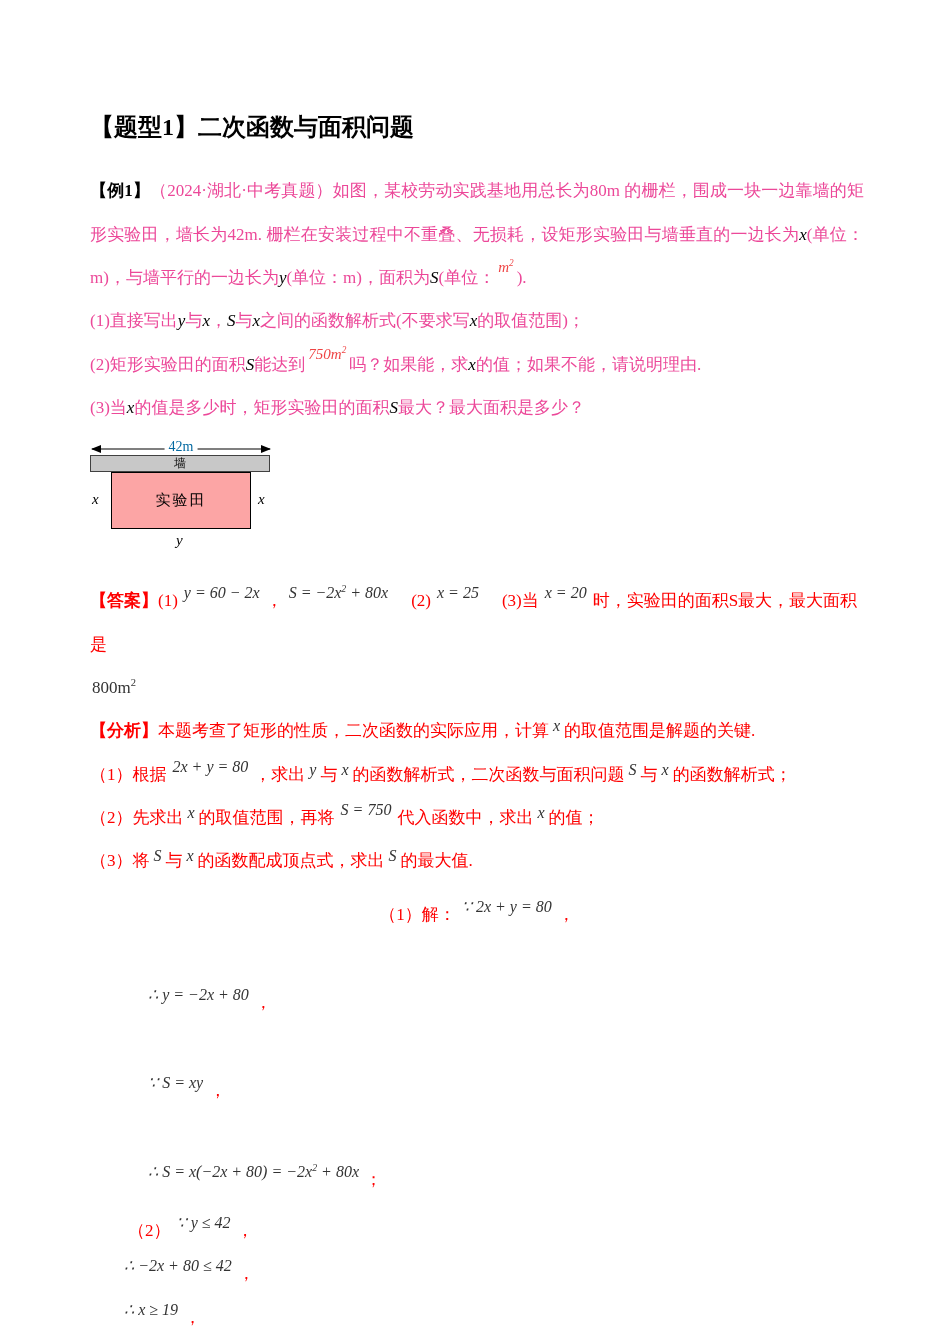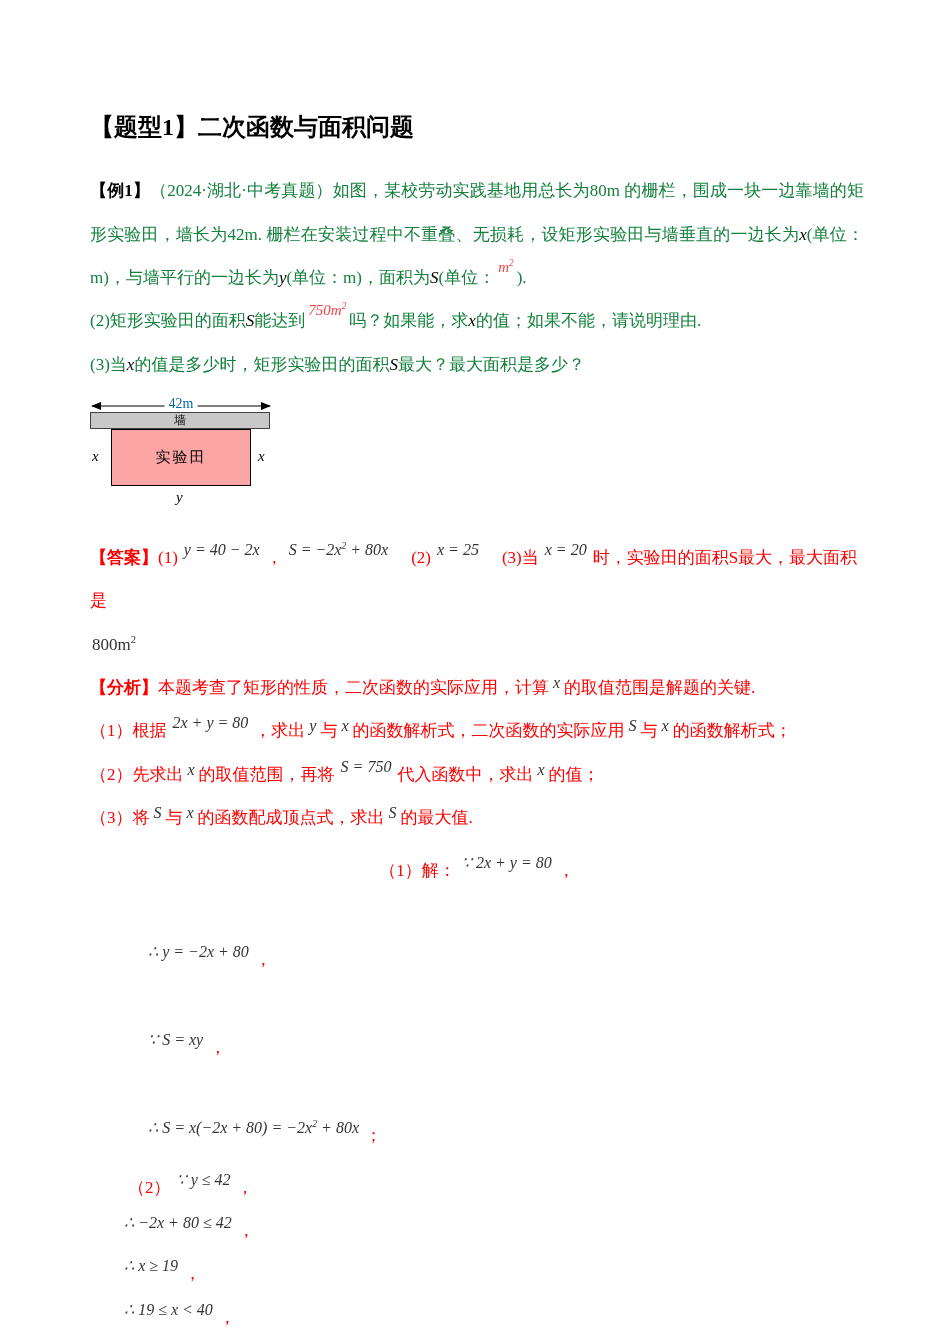--- a/index.html
+++ b/index.html
@@ -16,21 +16,21 @@
   .title{font-size:24px;font-weight:bold;margin:0 0 26px 0;line-height:1.3;}
   .para{margin:0;line-height:2.55;}
   .just{text-align:justify;}
   .mt18{margin-top:18px;}
   .mt10{margin-top:10px;text-align:center;}
   .mt8{margin-top:8px;margin-left:38px;}
   .ind1{padding-left:52px;margin-top:45px;}
   .ind2{padding-left:28px;}
 
   
-  .sg-t{color:#15803d;margin-top:13px;}
+  .sg-t{color:#ec4899;margin-top:13px;}
   .sg-b{color:#000;font-weight:bold;}
   .sg-red{color:#fe0000;}
   .sg-redb{color:#fe0000;font-weight:bold;}
   .sg-i{font-style:italic;}
   .sg-eq{font-style:italic;color:#333;position:relative;top:-8px;margin:0 6px;font-size:16px;white-space:nowrap;}
   .sg-eqi{font-style:italic;color:#333;position:relative;top:-5px;margin:0 4px;font-size:16px;}
   .sg-eqhigh{font-style:italic;color:#ef4444;position:relative;top:-11px;margin:0 3px;font-size:15px;white-space:nowrap;}
   .sg-eq0{color:#333;margin:0 2px;white-space:nowrap;}
   sup{font-size:62%;line-height:0;vertical-align:super;}
 
@@ -58,20 +58,21 @@
   .fig-y{position:absolute;top:91px;left:86px;font-style:italic;}
 </style>
 </head>
 <body>
 
 <div class="page">
 
   <h1 class="title">【题型1】二次函数与面积问题</h1>
 
   <p class="para just"><span class="sg-b">【例1】</span><span class="sg-t">（2024·湖北·中考真题）如图，某校劳动实践基地用总长为80m 的栅栏，围成一块一边靠墙的矩形实验田，墙长为42m. 栅栏在安装过程中不重叠、无损耗，设矩形实验田与墙垂直的一边长为</span><span class="sg-i">x</span><span class="sg-t">(单位：m)，与墙平行的一边长为</span><span class="sg-i">y</span><span class="sg-t">(单位：m)，面积为</span><span class="sg-i">S</span><span class="sg-t">(单位：</span><span class="sg-eqhigh">m<sup>2</sup></span><span class="sg-t">).</span></p>
+  <p class="para"><span class="sg-t">(1)直接写出</span><span class="sg-i">y</span><span class="sg-t">与</span><span class="sg-i">x</span><span class="sg-t">，</span><span class="sg-i">S</span><span class="sg-t">与</span><span class="sg-i">x</span><span class="sg-t">之间的函数解析式(不要求写</span><span class="sg-i">x</span><span class="sg-t">的取值范围)；</span></p>
   <p class="para"><span class="sg-t">(2)矩形实验田的面积</span><span class="sg-i">S</span><span class="sg-t">能达到</span><span class="sg-eqhigh">750m<sup>2</sup></span><span class="sg-t">吗？如果能，求</span><span class="sg-i">x</span><span class="sg-t">的值；如果不能，请说明理由.</span></p>
   <p class="para"><span class="sg-t">(3)当</span><span class="sg-i">x</span><span class="sg-t">的值是多少时，矩形实验田的面积</span><span class="sg-i">S</span><span class="sg-t">最大？最大面积是多少？</span></p>
 
   <div class="figure">
     <div class="fig-arrow">
       <svg width="182" height="14" aria-hidden="true">
         <line x1="2" y1="8" x2="180" y2="8" stroke="#000" stroke-width="1.2"></line>
         <polygon points="1,8 11,4 11,12" fill="#000"></polygon>
         <polygon points="181,8 171,4 171,12" fill="#000"></polygon>
       </svg>
@@ -81,25 +82,25 @@
       <span>墙</span>
     </div>
     <div class="fig-rect">
       <span>实验田</span>
     </div>
     <span class="fig-x-left">x</span>
     <span class="fig-x-right">x</span>
     <span class="fig-y">y</span>
   </div>
 
-  <p class="para mt18"><span class="sg-redb">【答案】</span><span class="sg-red">(1)</span><span class="sg-eq">y = 40 − 2x</span><span class="sg-red">，</span><span class="sg-eq">S = −2x<sup>2</sup> + 80x</span><span class="sg-red">　(2)</span><span class="sg-eq">x = 25</span><span class="sg-red">　(3)当</span><span class="sg-eq">x = 20</span><span class="sg-red">时，实验田的面积S最大，最大面积是</span></p>
+  <p class="para mt18"><span class="sg-redb">【答案】</span><span class="sg-red">(1)</span><span class="sg-eq">y = 60 − 2x</span><span class="sg-red">，</span><span class="sg-eq">S = −2x<sup>2</sup> + 80x</span><span class="sg-red">　(2)</span><span class="sg-eq">x = 25</span><span class="sg-red">　(3)当</span><span class="sg-eq">x = 20</span><span class="sg-red">时，实验田的面积S最大，最大面积是</span></p>
   <p class="para"><span class="sg-eq0">800m<sup>2</sup></span></p>
 
   <p class="para"><span class="sg-redb">【分析】</span><span class="sg-red">本题考查了矩形的性质，二次函数的实际应用，计算</span><span class="sg-eqi">x</span><span class="sg-red">的取值范围是解题的关键.</span></p>
-  <p class="para"><span class="sg-red">（1）根据</span><span class="sg-eq">2x + y = 80</span><span class="sg-red">，求出</span><span class="sg-eqi">y</span><span class="sg-red">与</span><span class="sg-eqi">x</span><span class="sg-red">的函数解析式，二次函数的实际应用</span><span class="sg-eqi">S</span><span class="sg-red">与</span><span class="sg-eqi">x</span><span class="sg-red">的函数解析式；</span></p>
+  <p class="para"><span class="sg-red">（1）根据</span><span class="sg-eq">2x + y = 80</span><span class="sg-red">，求出</span><span class="sg-eqi">y</span><span class="sg-red">与</span><span class="sg-eqi">x</span><span class="sg-red">的函数解析式，二次函数与面积问题</span><span class="sg-eqi">S</span><span class="sg-red">与</span><span class="sg-eqi">x</span><span class="sg-red">的函数解析式；</span></p>
   <p class="para"><span class="sg-red">（2）先求出</span><span class="sg-eqi">x</span><span class="sg-red">的取值范围，再将</span><span class="sg-eq">S = 750</span><span class="sg-red">代入函数中，求出</span><span class="sg-eqi">x</span><span class="sg-red">的值；</span></p>
   <p class="para"><span class="sg-red">（3）将</span><span class="sg-eqi">S</span><span class="sg-red">与</span><span class="sg-eqi">x</span><span class="sg-red">的函数配成顶点式，求出</span><span class="sg-eqi">S</span><span class="sg-red">的最大值.</span></p>
 
   <p class="para mt10"><span class="sg-red">（1）解：</span><span class="sg-eq">∵ 2x + y = 80</span><span class="sg-red">，</span></p>
   <p class="para ind1"><span class="sg-eq">∴ y = −2x + 80</span><span class="sg-red">，</span></p>
   <p class="para ind1"><span class="sg-eq">∵ S = xy</span><span class="sg-red">，</span></p>
   <p class="para ind1"><span class="sg-eq">∴ S = x(−2x + 80) = −2x<sup>2</sup> + 80x</span><span class="sg-red">；</span></p>
   <p class="para mt8"><span class="sg-red">（2）</span><span class="sg-eq">∵ y ≤ 42</span><span class="sg-red">，</span></p>
   <p class="para ind2"><span class="sg-eq">∴ −2x + 80 ≤ 42</span><span class="sg-red">，</span></p>
   <p class="para ind2"><span class="sg-eq">∴ x ≥ 19</span><span class="sg-red">，</span></p>

